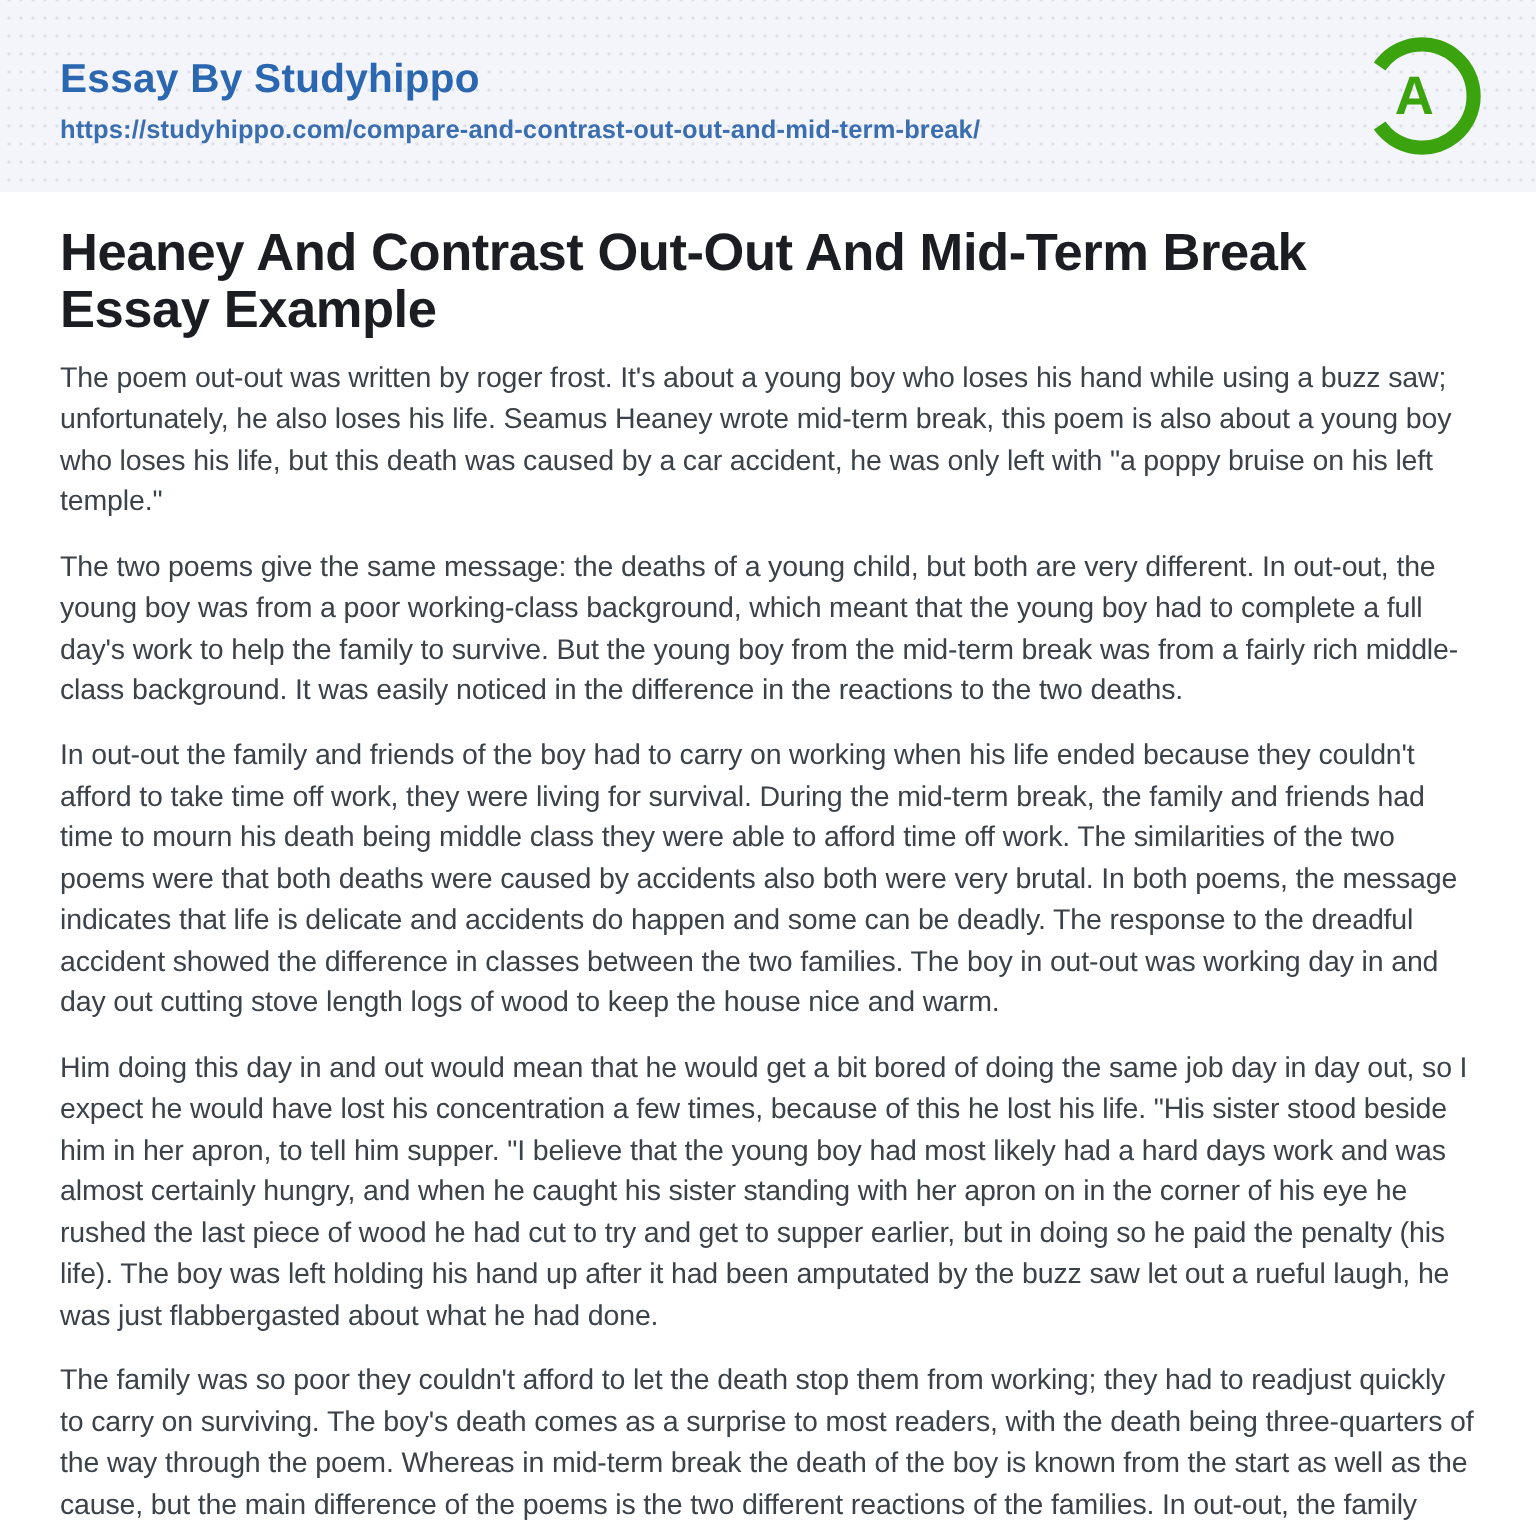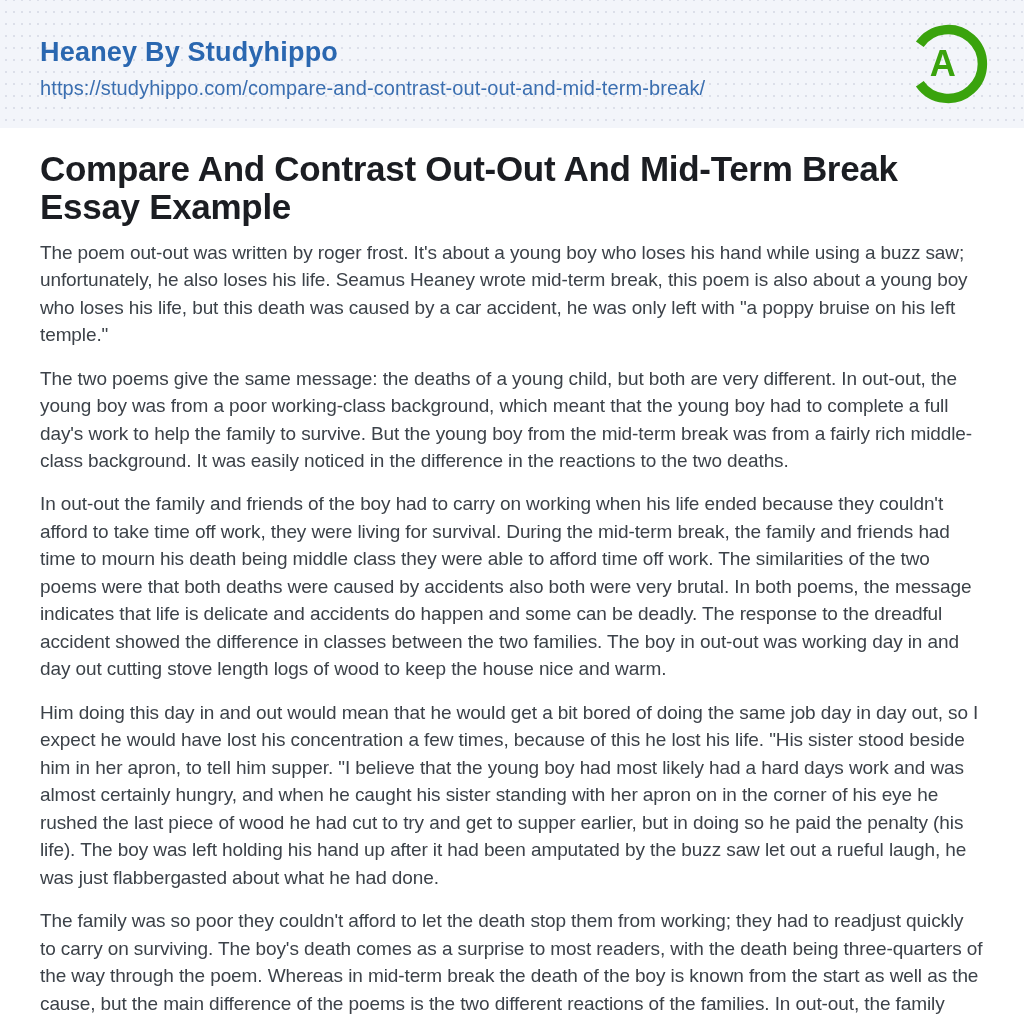--- a/index.html
+++ b/index.html
@@ -25,22 +25,22 @@
     color: #2a67b0;
     font-size: 27px;
     font-weight: 700;
     letter-spacing: 0.2px;
     line-height: 1.1;
   }
   .site-url {
     display: inline-block;
     margin-top: 9px;
     color: #3a6eb0;
-    font-size: 20px;
-    font-weight: 400;
+    font-size: 17px;
+    font-weight: 700;
     text-decoration: none;
     letter-spacing: 0.1px;
   }
   .logo {
     position: absolute;
     top: 21px;
     right: 33px;
     width: 86px;
     height: 86px;
   }
@@ -65,30 +65,30 @@
     color: #3c4249;
     font-size: 19px;
     line-height: 1.447;
     letter-spacing: -0.1px;
   }
 </style>
 </head>
 <body>
 
 <header class="header">
-  <h1 class="site-title">Heaney By Studyhippo</h1>
+  <h1 class="site-title">Essay By Studyhippo</h1>
   <a class="site-url" href="#"><span>https://studyhippo.com/compare-and-contrast-out-out-and-mid-term-break/</span></a>
   <svg class="logo" viewBox="0 0 100 100" aria-hidden="true">
     <path d="M 17.2 72.9 A 40 40 0 1 0 17.2 27.1" fill="none" stroke="#3aa30d" stroke-width="11" stroke-linecap="butt"></path>
     <text x="44" y="64" text-anchor="middle" font-size="42" font-weight="700" fill="#3aa30d">A</text>
   </svg>
 </header>
 
 <main class="content">
-  <h2 class="essay-title">Compare And Contrast Out-Out And Mid-Term Break Essay Example</h2>
+  <h2 class="essay-title">Heaney And Contrast Out-Out And Mid-Term Break Essay Example</h2>
   <div class="essay-body">
     <p>The poem out-out was written by roger frost. It's about a young boy who loses his hand while using a buzz saw; unfortunately, he also loses his life. Seamus Heaney wrote mid-term break, this poem is also about a young boy who loses his life, but this death was caused by a car accident, he was only left with "a poppy bruise on his left temple."</p>
     <p>The two poems give the same message: the deaths of a young child, but both are very different. In out-out, the young boy was from a poor working-class background, which meant that the young boy had to complete a full day's work to help the family to survive. But the young boy from the mid-term break was from a fairly rich middle-class background. It was easily noticed in the difference in the reactions to the two deaths.</p>
     <p>In out-out the family and friends of the boy had to carry on working when his life ended because they couldn't afford to take time off work, they were living for survival. During the mid-term break, the family and friends had time to mourn his death being middle class they were able to afford time off work. The similarities of the two poems were that both deaths were caused by accidents also both were very brutal. In both poems, the message indicates that life is delicate and accidents do happen and some can be deadly. The response to the dreadful accident showed the difference in classes between the two families. The boy in out-out was working day in and day out cutting stove length logs of wood to keep the house nice and warm.</p>
     <p>Him doing this day in and out would mean that he would get a bit bored of doing the same job day in day out, so I expect he would have lost his concentration a few times, because of this he lost his life. "His sister stood beside him in her apron, to tell him supper. "I believe that the young boy had most likely had a hard days work and was almost certainly hungry, and when he caught his sister standing with her apron on in the corner of his eye he rushed the last piece of wood he had cut to try and get to supper earlier, but in doing so he paid the penalty (his life). The boy was left holding his hand up after it had been amputated by the buzz saw let out a rueful laugh, he was just flabbergasted about what he had done.</p>
     <p>The family was so poor they couldn't afford to let the death stop them from working; they had to readjust quickly to carry on surviving. The boy's death comes as a surprise to most readers, with the death being three-quarters of the way through the poem. Whereas in mid-term break the death of the boy is known from the start as well as the cause, but the main difference of the poems is the two different reactions of the families. In out-out, the family didn't have a funeral, whereas in mid-term break Seamus Hanley begins with the accident and builds up to the funeral. As they are middle class the family can take it easier and have time to grieve. The two poets have unique ways of gaining their response in the reader.</p>
   </div>
 </main>
 
 </body></html>

